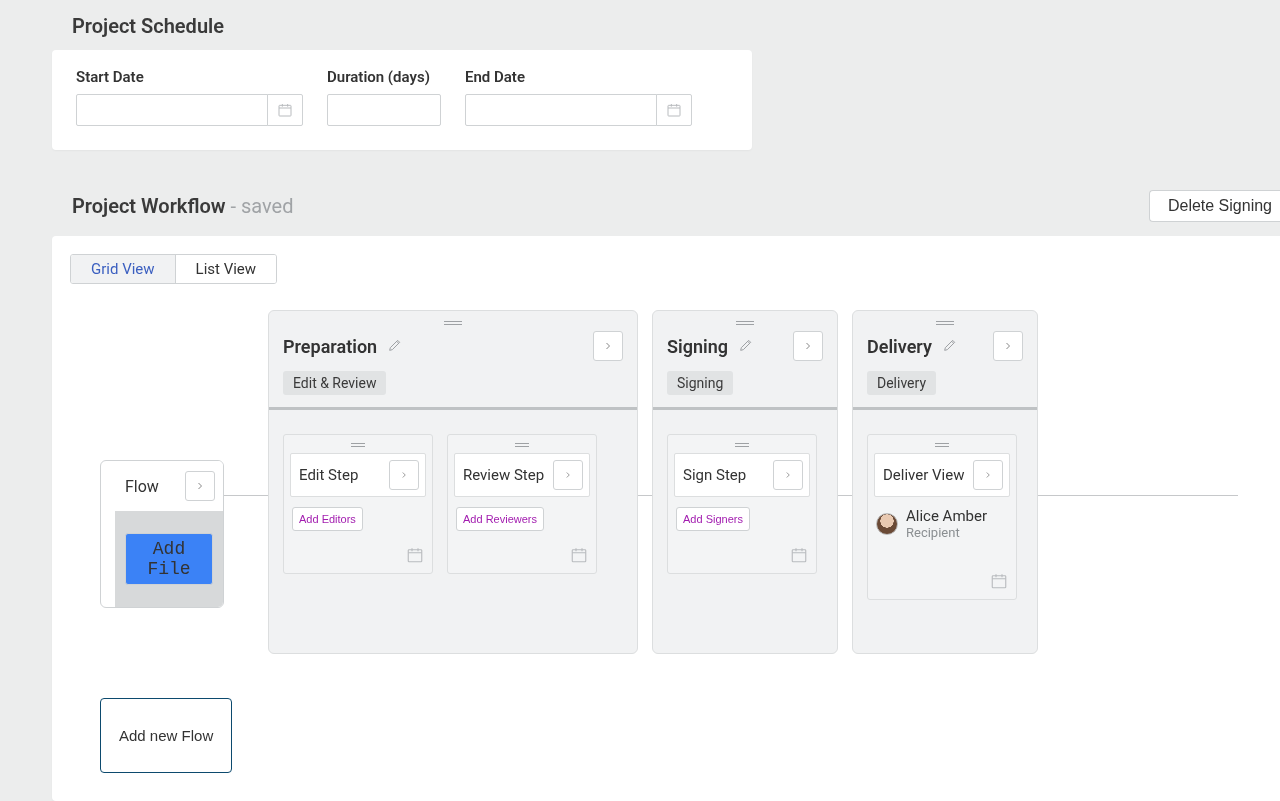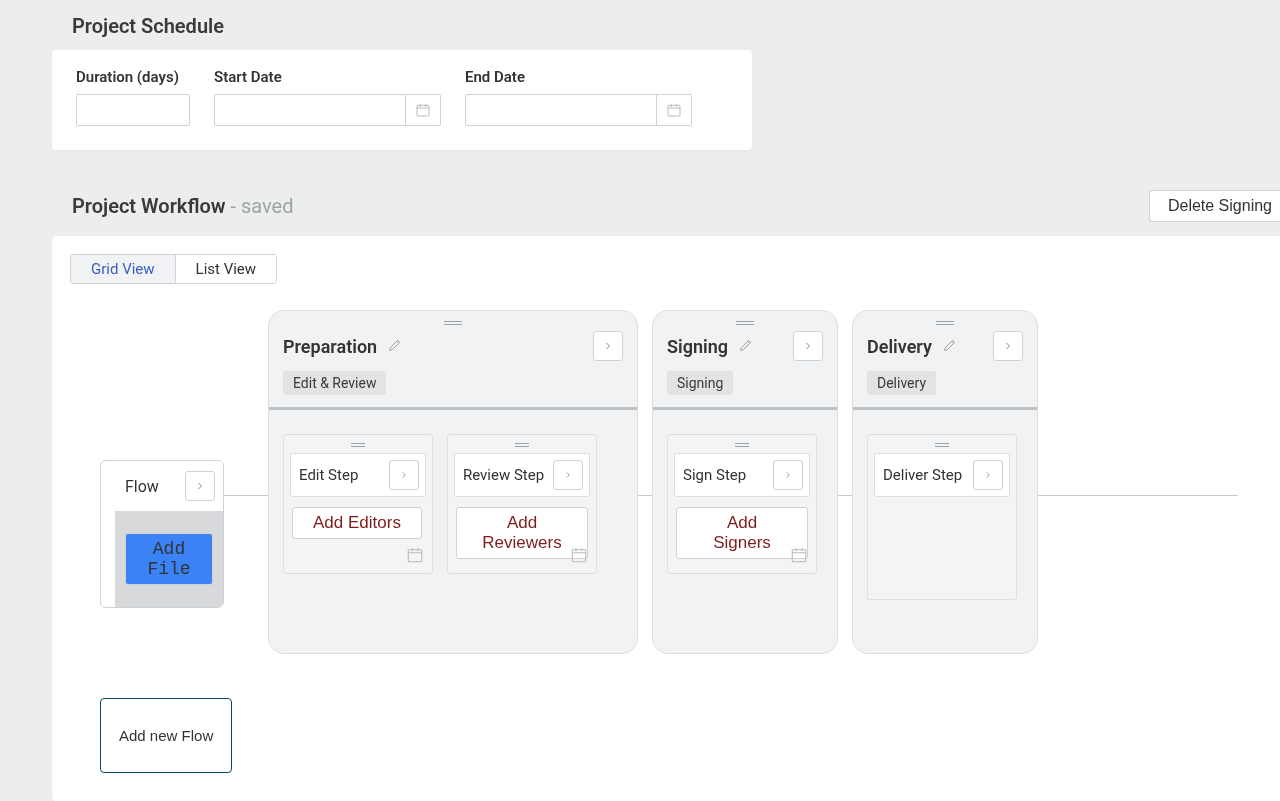--- a/index.html
+++ b/index.html
@@ -148,21 +148,21 @@
     border-radius: 3px;
     background: #fff;
     display:flex; align-items:center; justify-content:center;
     cursor:pointer;
   }
 
   .stage {
     position: absolute;
     top: 0;
     border: 1px solid #dcdedf;
-    border-radius: 16px;
+    border-radius: 6px;
     background: #f1f2f3;
     height: 344px;
     z-index: 2;
   }
   .stage .grip { display:flex; justify-content:center; padding-top:8px; }
   .grip-lines { width: 18px; }
   .grip-lines div { height: 1px; background: #9ea1a4; margin: 2px 0; }
 
   .stage-head {
     display:flex; align-items:center; justify-content:space-between;
@@ -199,21 +199,21 @@
   .step-card .step-head {
     display:flex; align-items:center; justify-content:space-between;
     background:#fff; border:1px solid #dcdedf;
     border-radius:2px; margin:4px 6px 8px 6px;
     padding:6px 6px 6px 8px;
   }
   .step-card .step-head .title { font-size:15px; color:#333; }
   .step-card .step-body { padding: 2px 8px 8px 8px; flex:1; position:relative; }
   .step-card .small-white-btn {
     background:#fff; border:1px solid #cfd2d4; border-radius:3px;
-    padding:5px 20px; font-size:17px; cursor:pointer; color:#7f1d1d;
+    padding:5px 6px; font-size:11px; cursor:pointer; color:#a21caf;
   }
   .step-card .cal-corner {
     position:absolute; right:8px; bottom:6px;
   }
   .cal-icon { color:#b8bbbe; }
 
   .participant { display:flex; align-items:center; gap:8px; }
   .avatar { width:22px; height:22px; border-radius:50%; background:#c49b7a; background: radial-gradient(circle at 50% 35%, #e9c9b1 0 40%, #6b4a36 41% 100%); border:1px solid #bbb; }
   .participant .meta .nm { font-size:15px; color:#333; }
   .participant .meta .rl { font-size:13px; color:#8b8f92; }
@@ -251,34 +251,34 @@
 <body>
 
 <div class="page">
 
   <div class="section-title">
     <span>Project Schedule</span>
   </div>
   <div class="schedule-panel">
     <div class="schedule-row">
       <div class="field-group">
-        <div class="field-label">Duration (days)</div>
-        <input class="txt-input duration-input" value="" style="">
-      </div>
-      <div class="field-group">
         <div class="field-label">Start Date</div>
         <div class="date-combo">
           <input class="txt-input" value="" style="">
           <div class="cal-btn">
             <svg class="cal-icon" width="16" height="16" viewBox="0 0 24 24" fill="none" stroke="currentColor" stroke-width="1.5">
                 <rect x="3" y="5" width="18" height="16" rx="1"></rect>
                 <path d="M3 9h18M8 3v4M16 3v4"></path>
               </svg>
           </div>
         </div>
+      </div>
+      <div class="field-group">
+        <div class="field-label">Duration (days)</div>
+        <input class="txt-input duration-input" value="" style="">
       </div>
       <div class="field-group">
         <div class="field-label">End Date</div>
         <div class="date-combo">
           <input class="txt-input" value="" style="">
           <div class="cal-btn">
             <svg class="cal-icon" width="16" height="16" viewBox="0 0 24 24" fill="none" stroke="currentColor" stroke-width="1.5">
                 <rect x="3" y="5" width="18" height="16" rx="1"></rect>
                 <path d="M3 9h18M8 3v4M16 3v4"></path>
               </svg>
@@ -497,27 +497,42 @@
         <div class="divider"></div>
         <div class="steps">
           <div class="step-card">
             <div class="mini-grip">
                 <div class="grip-lines">
                   <div></div>
                   <div></div>
                 </div>
               </div>
             <div class="step-head">
-              <span class="title">Deliver Step</span>
+              <span class="title">Deliver View</span>
               <div class="chev-btn">
                 <svg width="10" height="10" viewBox="0 0 24 24" fill="none" stroke="#888" stroke-width="2">
                     <path d="M9 6l6 6-6 6"></path>
                   </svg>
               </div>
             </div>
+            <div class="step-body">
+              <div class="participant">
+                <div class="avatar"></div>
+                <div class="meta">
+                  <div class="nm">Alice Amber</div>
+                  <div class="rl">Recipient</div>
+                </div>
+              </div>
+              <div class="cal-corner">
+                <svg class="cal-icon" width="18" height="18" viewBox="0 0 24 24" fill="none" stroke="currentColor" stroke-width="1.5">
+                    <rect x="3" y="5" width="18" height="16" rx="1"></rect>
+                    <path d="M3 9h18M8 3v4M16 3v4"></path>
+                  </svg>
+              </div>
+            </div>
           </div>
         </div>
       </div>
 
     </div>
 
     <button class="add-flow-btn">
       <span>Add new Flow</span>
     </button>
 

